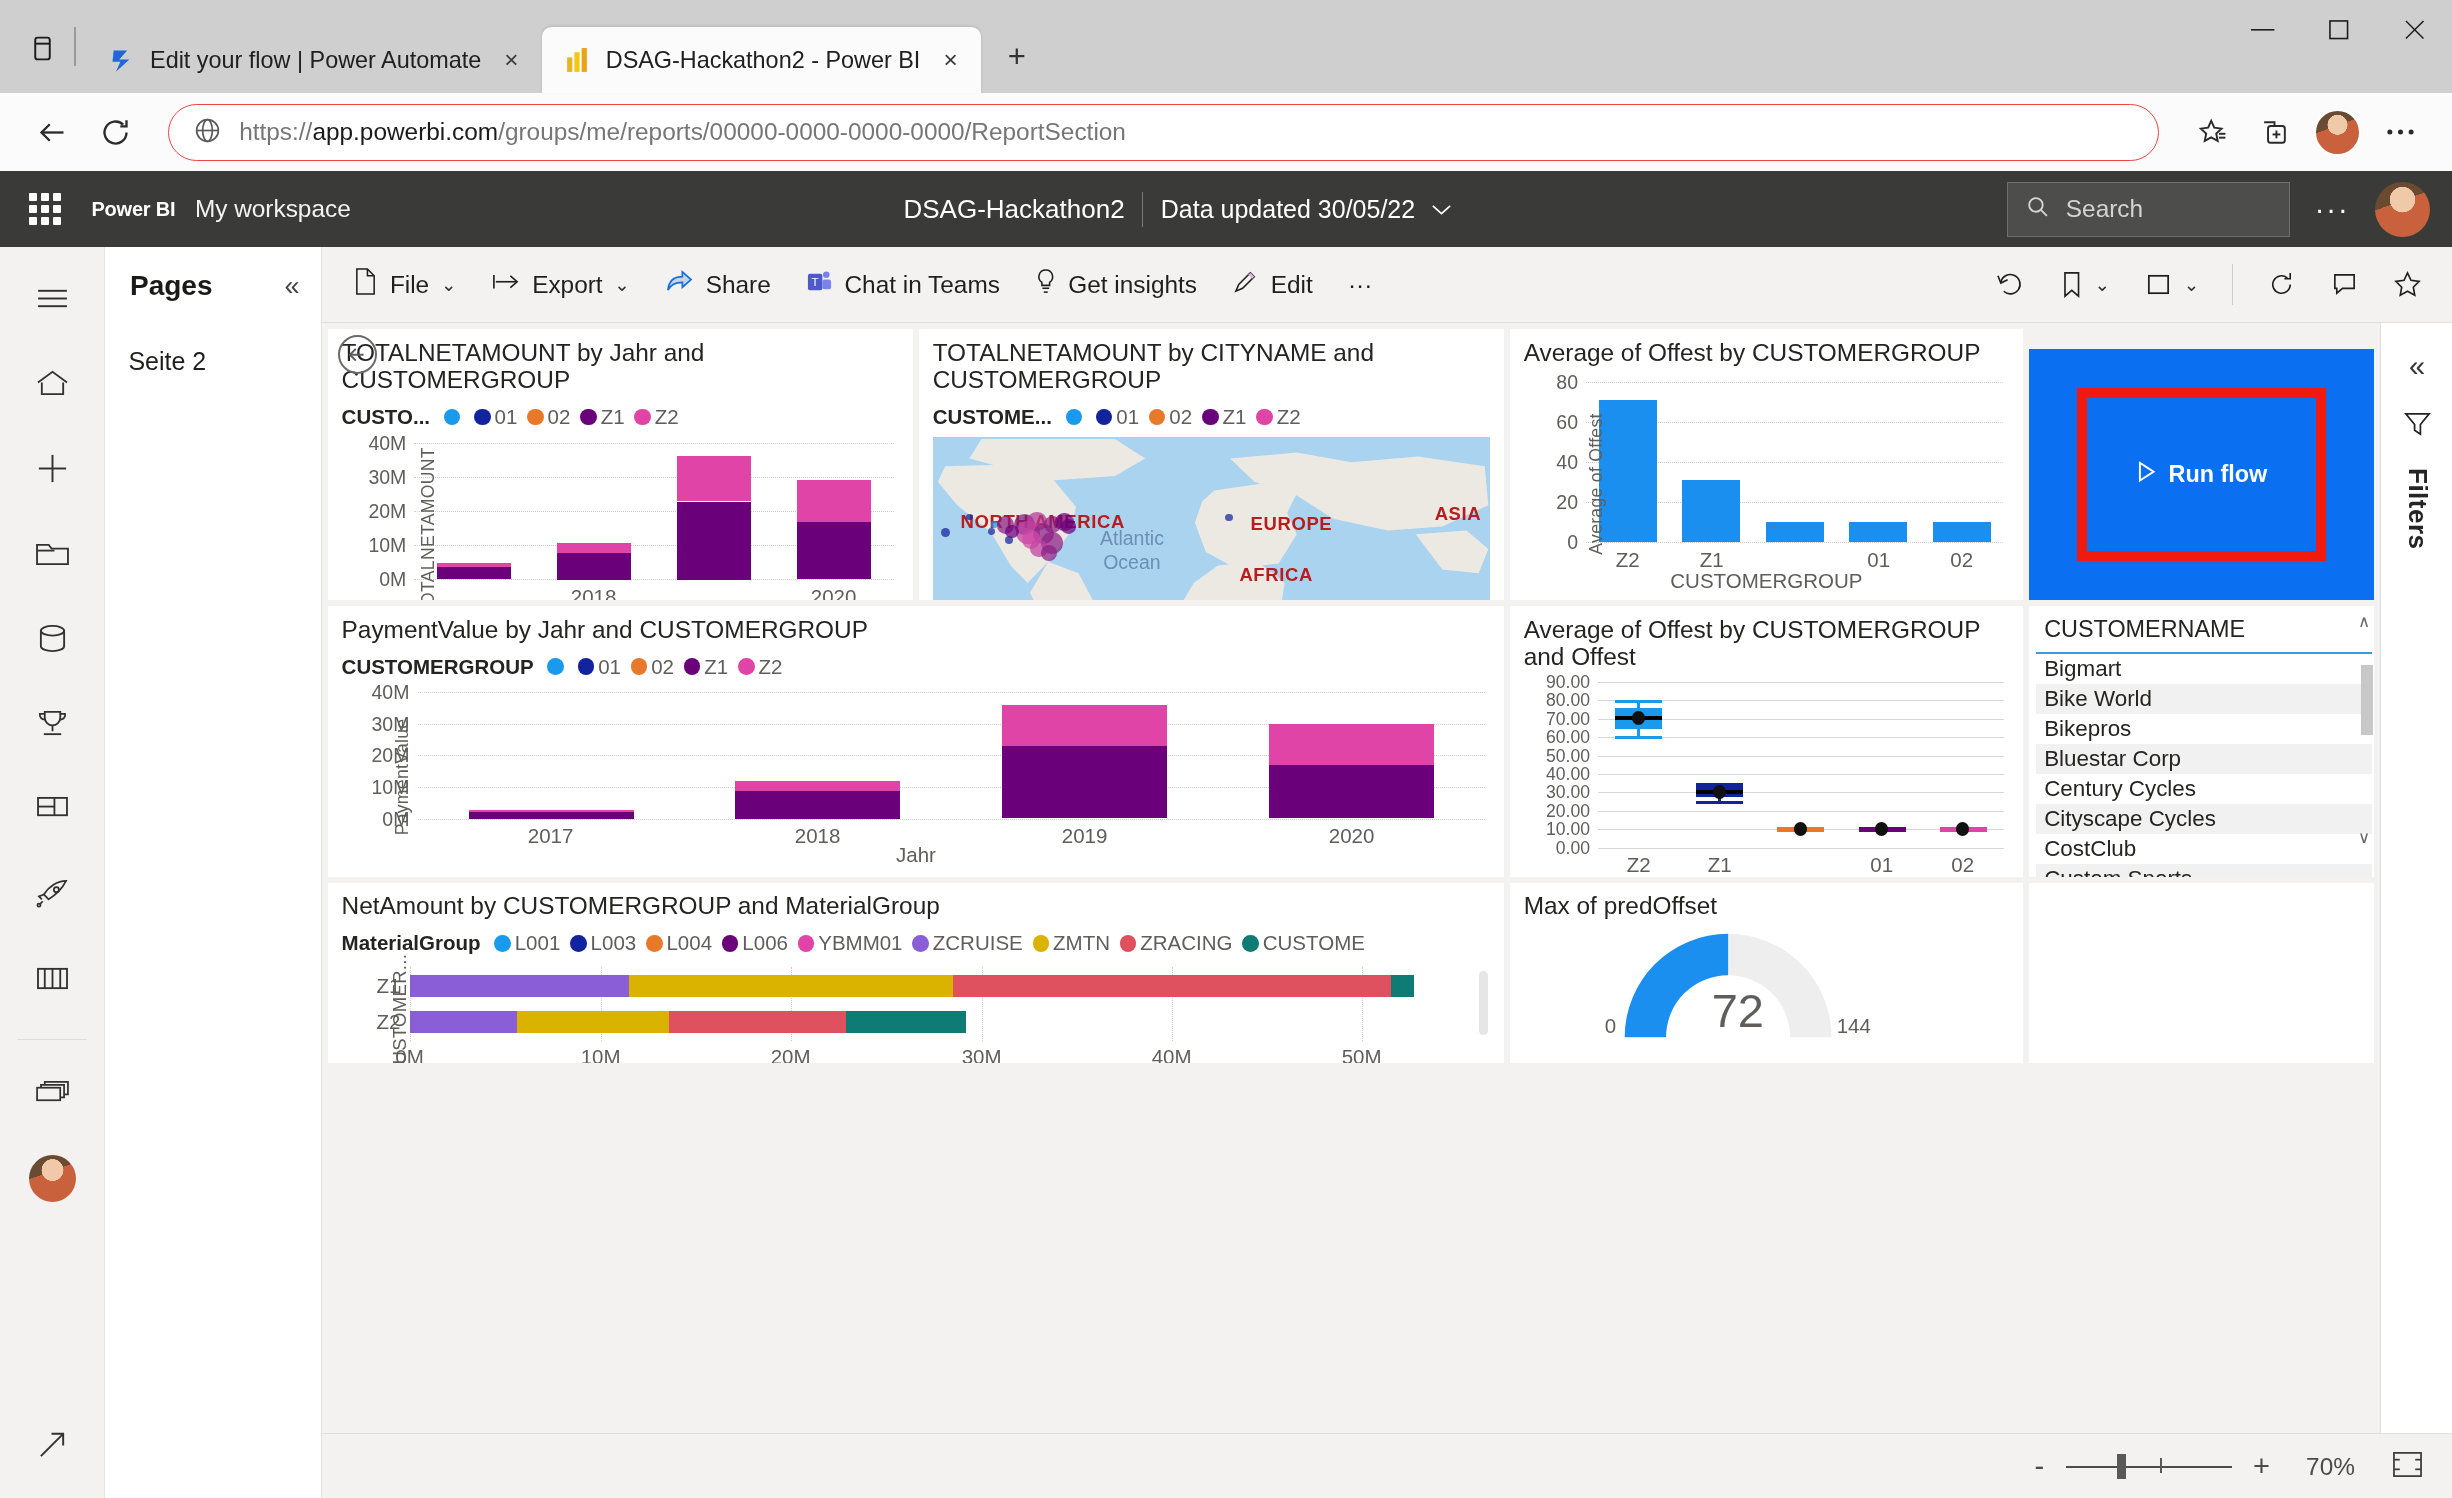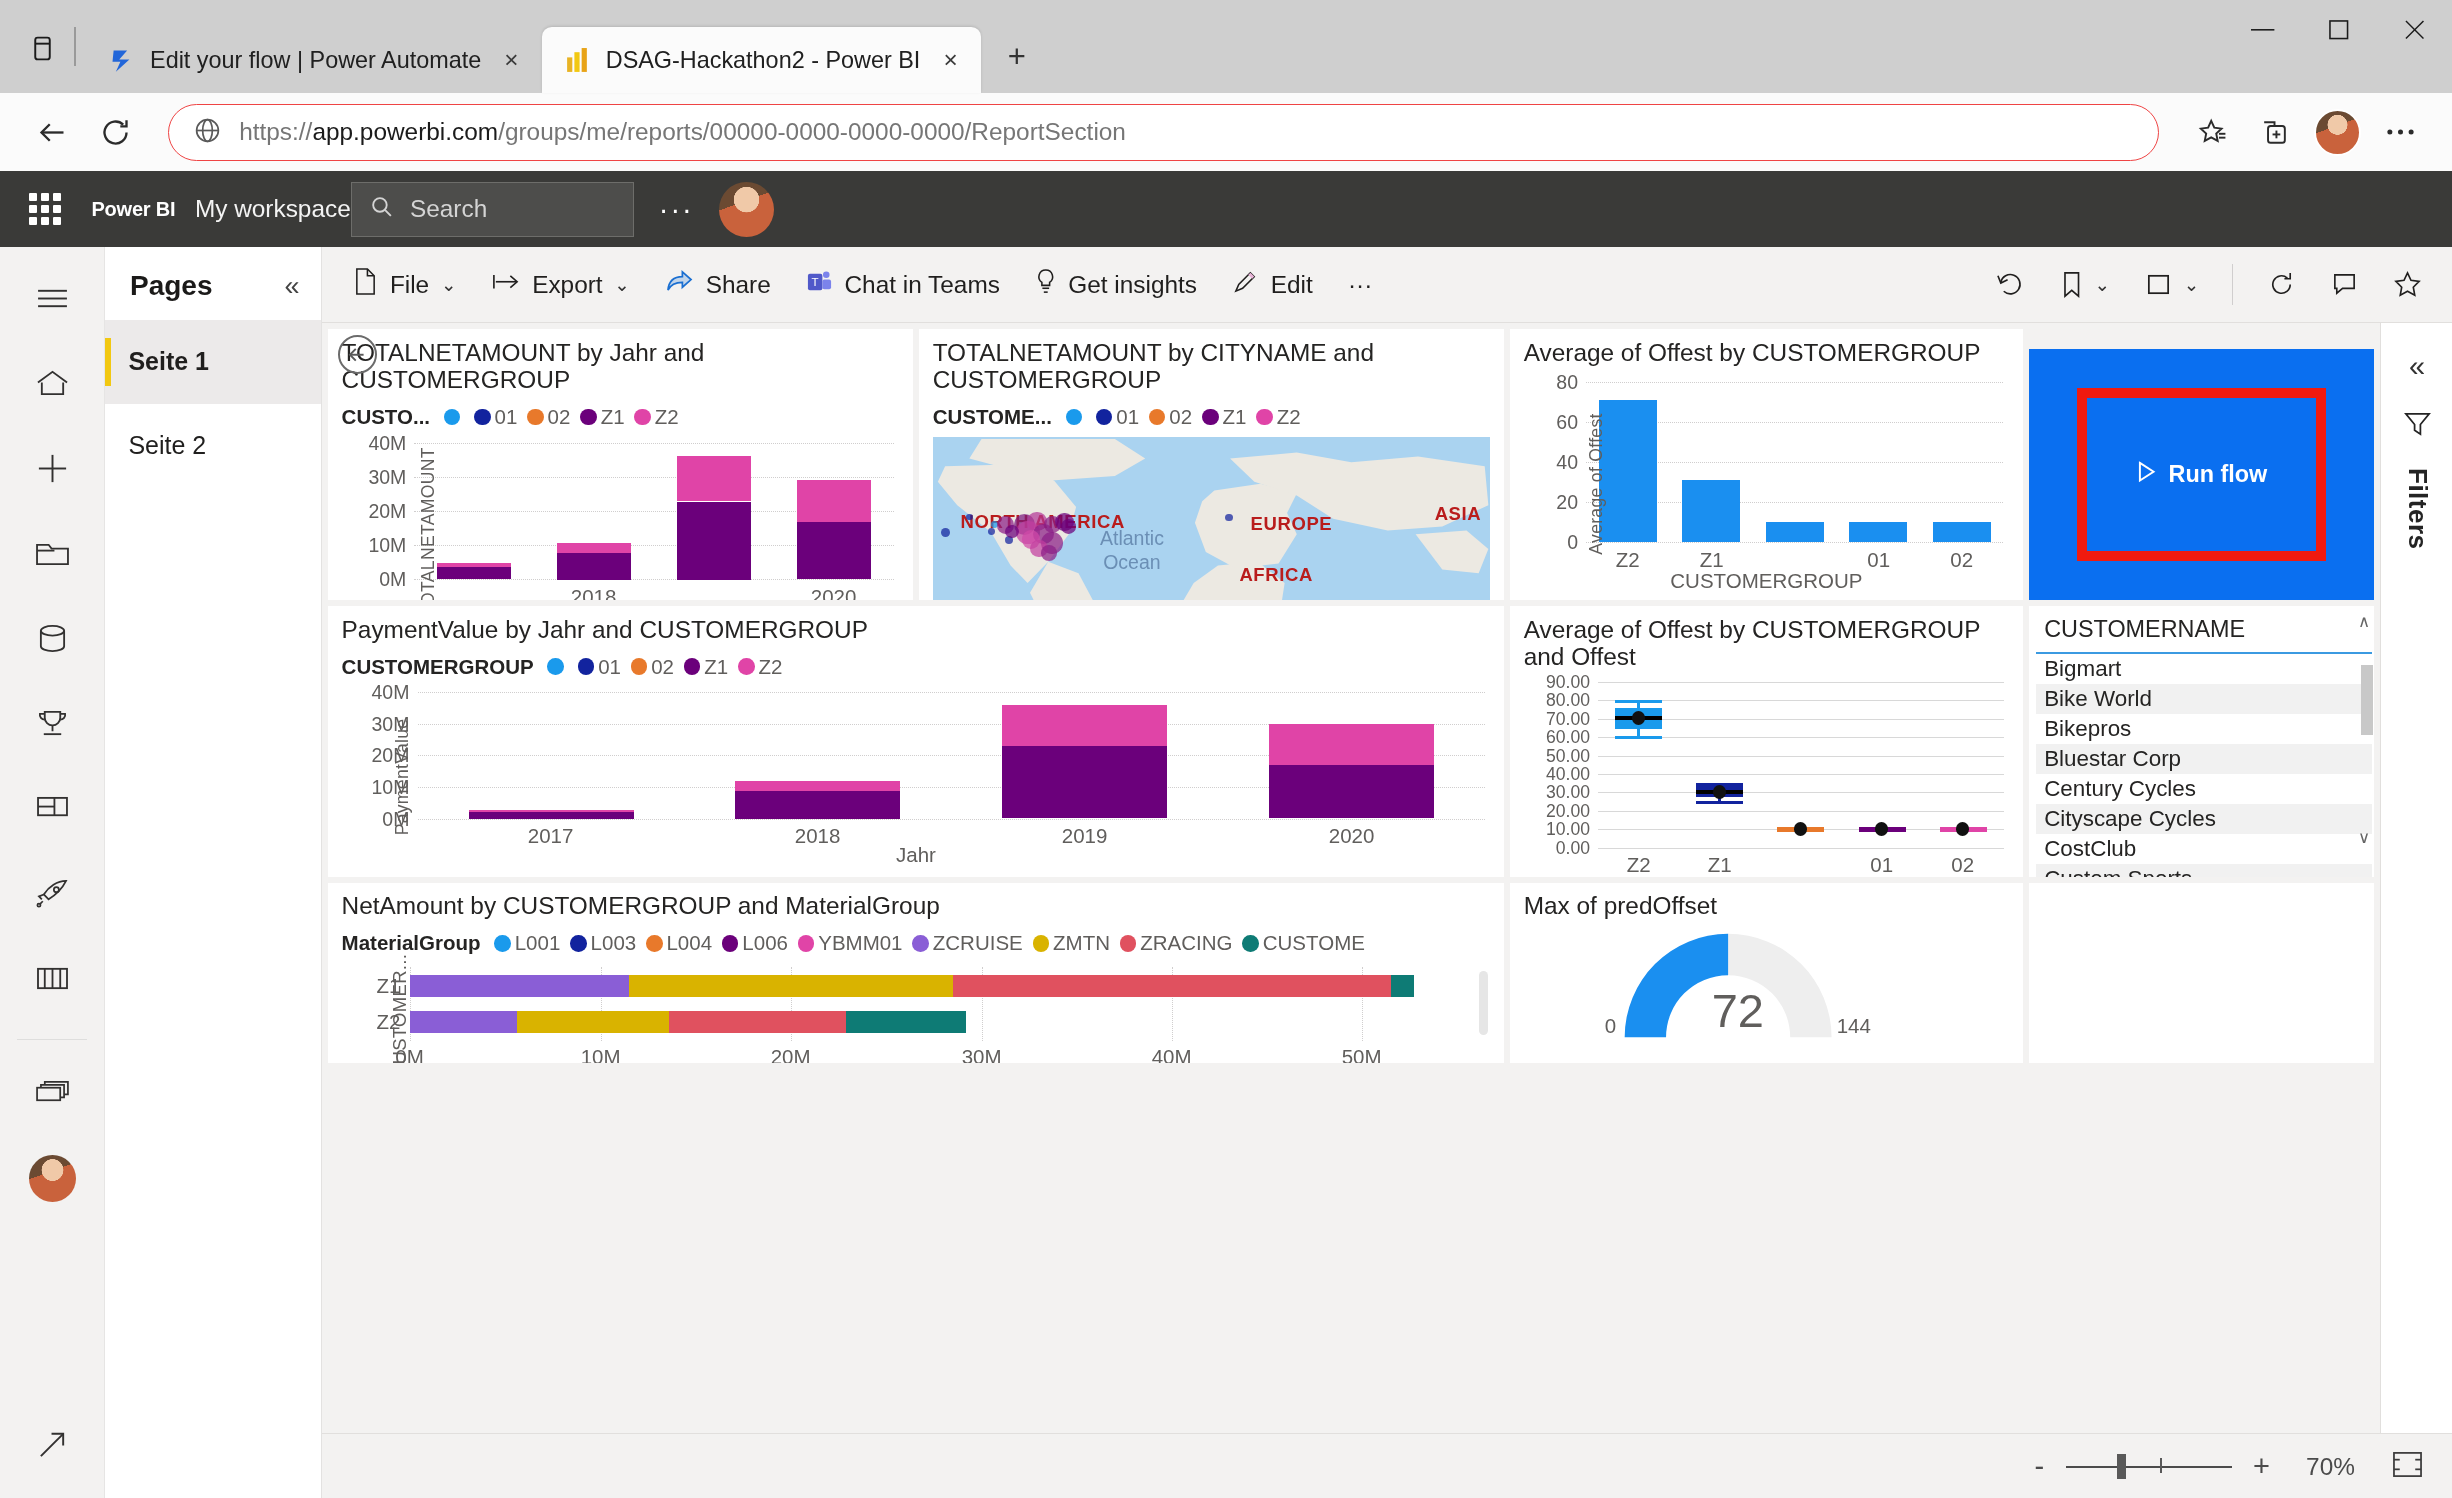--- a/index.html
+++ b/index.html
@@ -288,20 +288,32 @@
       <i></i>
       <i></i>
       <i></i>
       <i></i>
       <i></i>
       <i></i>
   </div>
   <span class="pbi-brand">Power BI</span>
   <span class="pbi-workspace">My workspace</span>
 
+  <div class="pbi-center">
+    <span class="pbi-report-name">DSAG-Hackathon2</span>
+    <span class="pbi-divider-v"></span>
+    <span class="pbi-updated">
+      <span>Data updated 30/05/22</span>
+      <span>
+        <svg width="25" height="15.6" viewBox="0 0 26 16" fill="none" stroke="#fff" stroke-width="1.8">
+            <polyline points="4,4 13,12 22,4"></polyline>
+          </svg>
+      </span>
+    </span>
+  </div>
 
   <div class="pbi-search">
     <span>
       <svg width="25" height="25" viewBox="0 0 24 24" fill="none" stroke="#d4d4d4" stroke-width="1.8">
           <circle cx="10.5" cy="10.5" r="6.5"></circle>
           <line x1="15.5" y1="15.5" x2="21" y2="21"></line>
         </svg>
     </span>
     <span>Search</span>
   </div>
@@ -393,23 +405,20 @@
           <line x1="5" y1="29" x2="28" y2="6"></line>
           <polyline points="16,6 28,6 28,18"></polyline>
         </svg>
     </div>
   </div>
 
   <div class="pages-panel">
     <div class="pages-head">
       <span class="pages-title">Pages</span>
       <span class="pages-collapse">«</span>
-    </div>
-    <div class="page-item selected">
-      <span>Seite 1</span>
     </div>
     <div class="page-item">
       <span>Seite 2</span>
     </div>
   </div>
 
   <div class="report-col">
 
     <div class="pbi-toolbar">
       <div class="tb-item">

